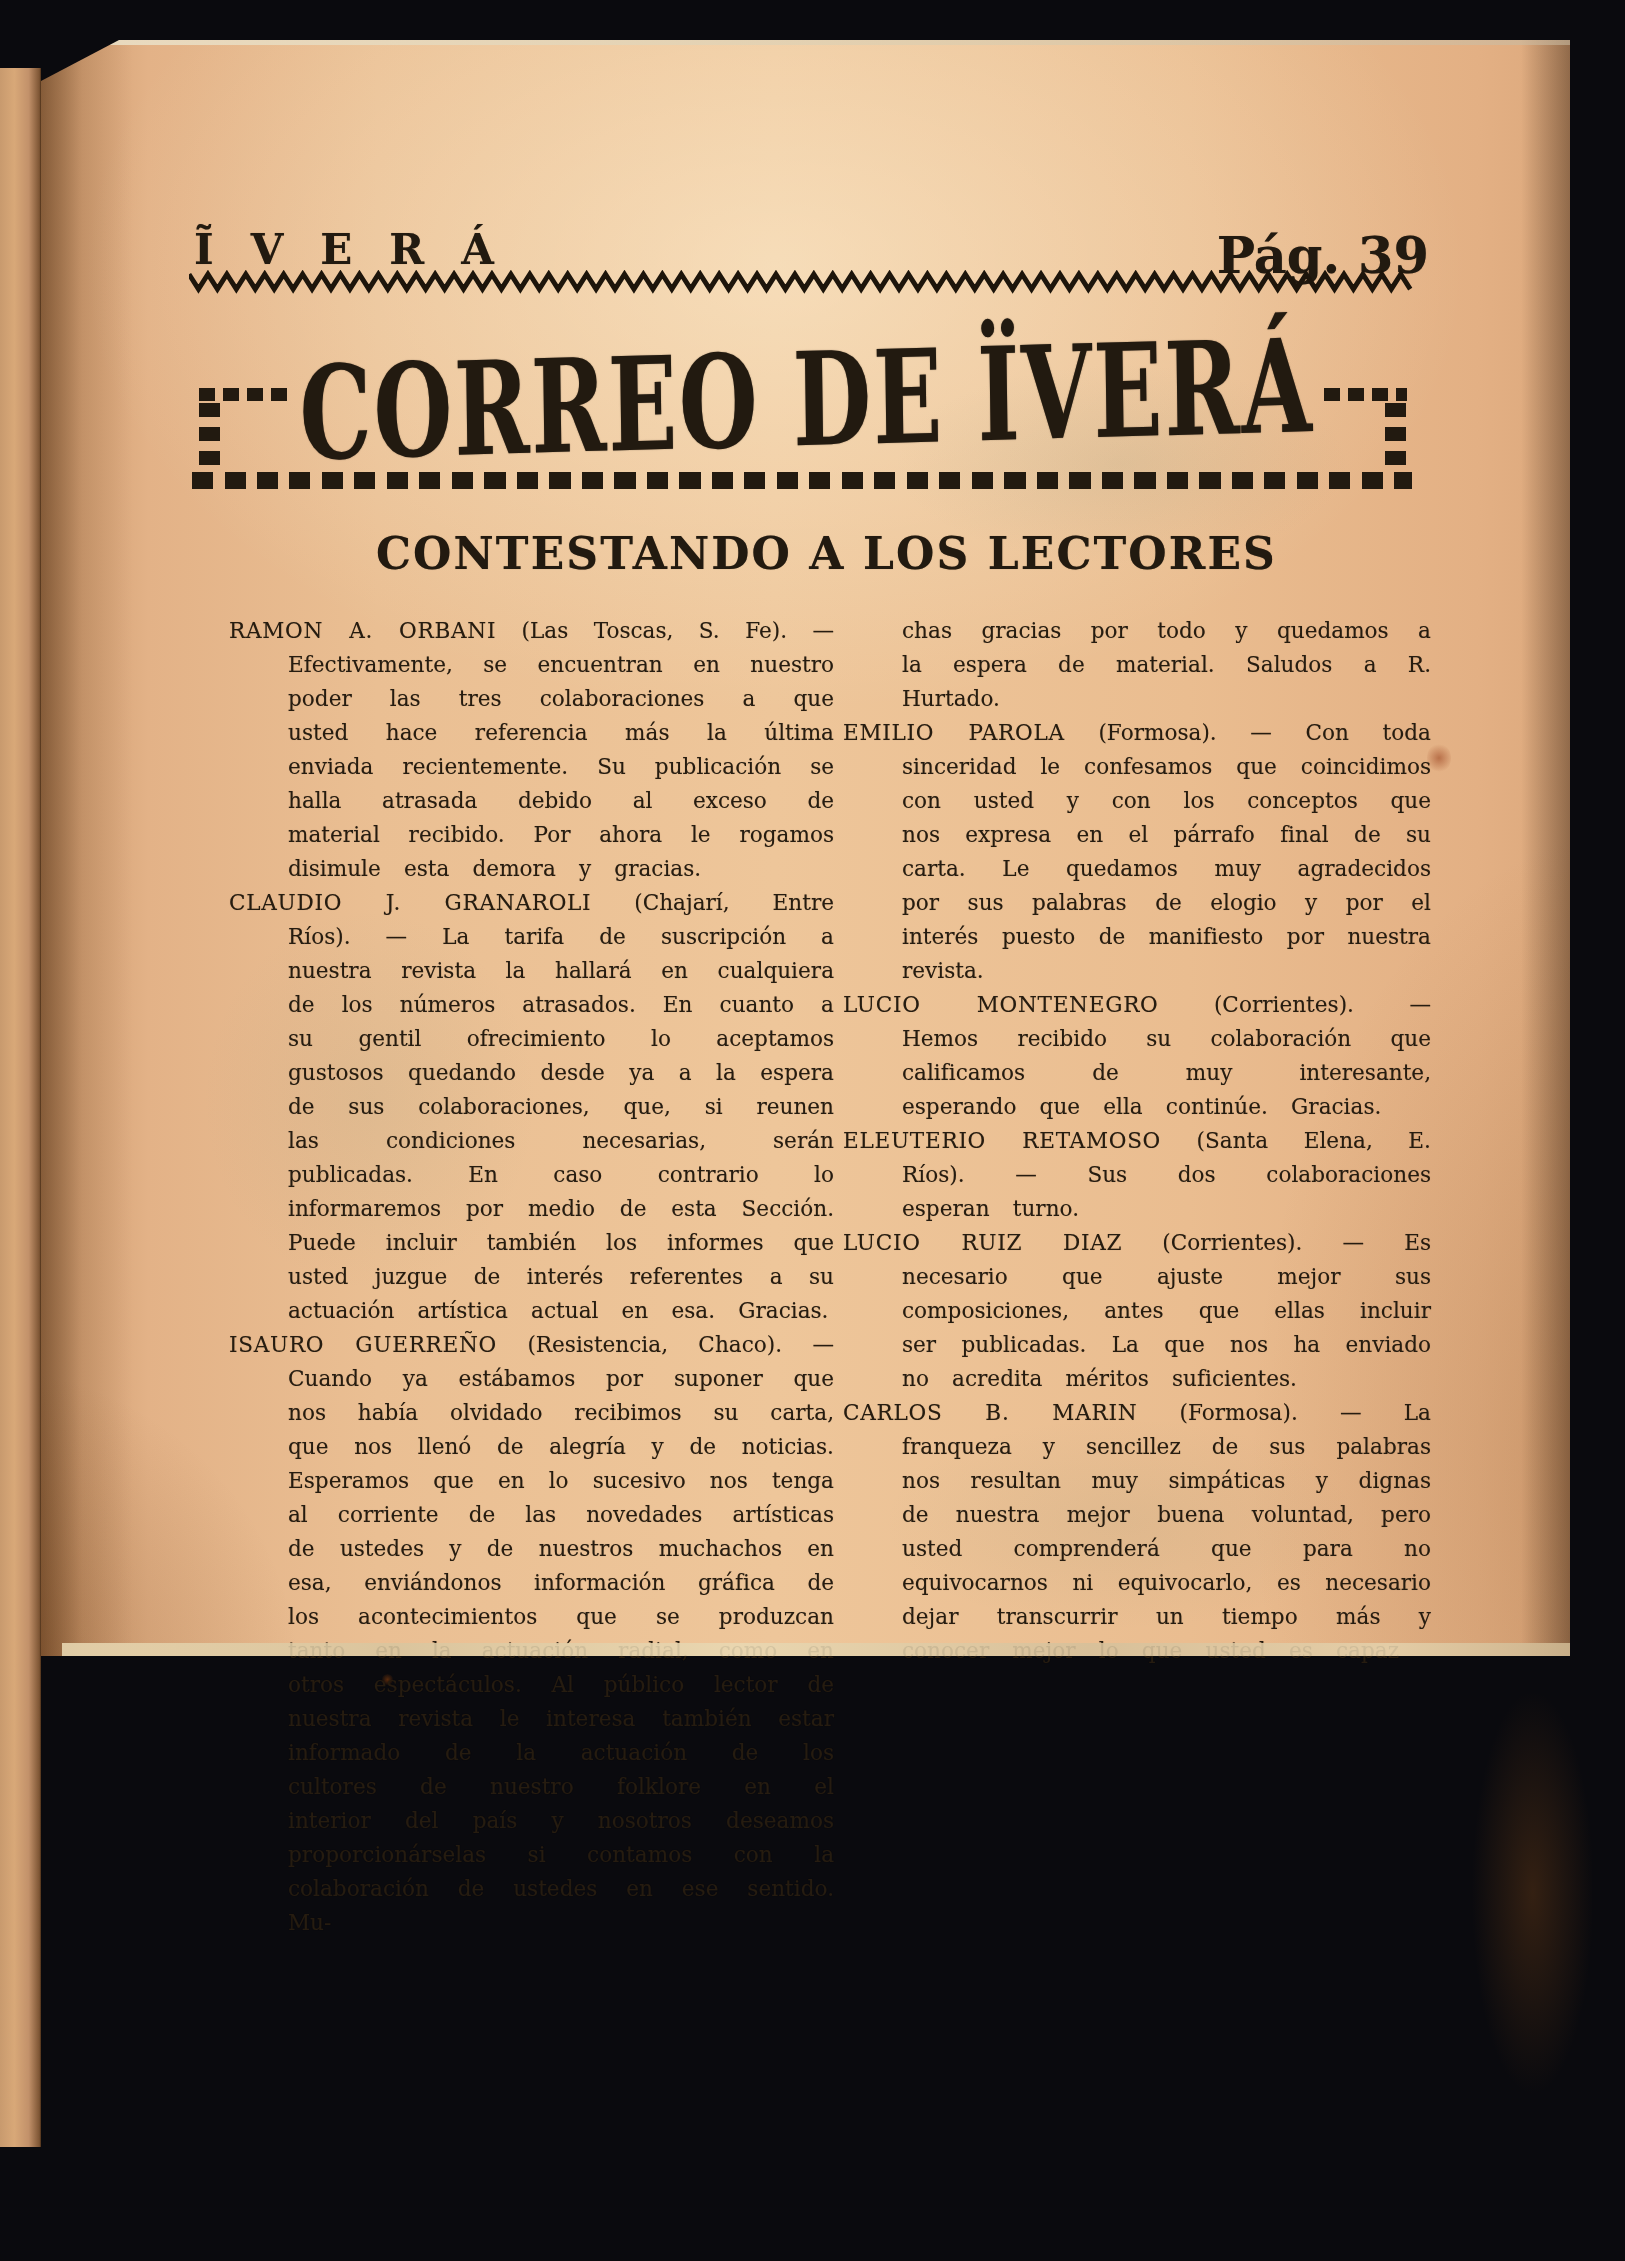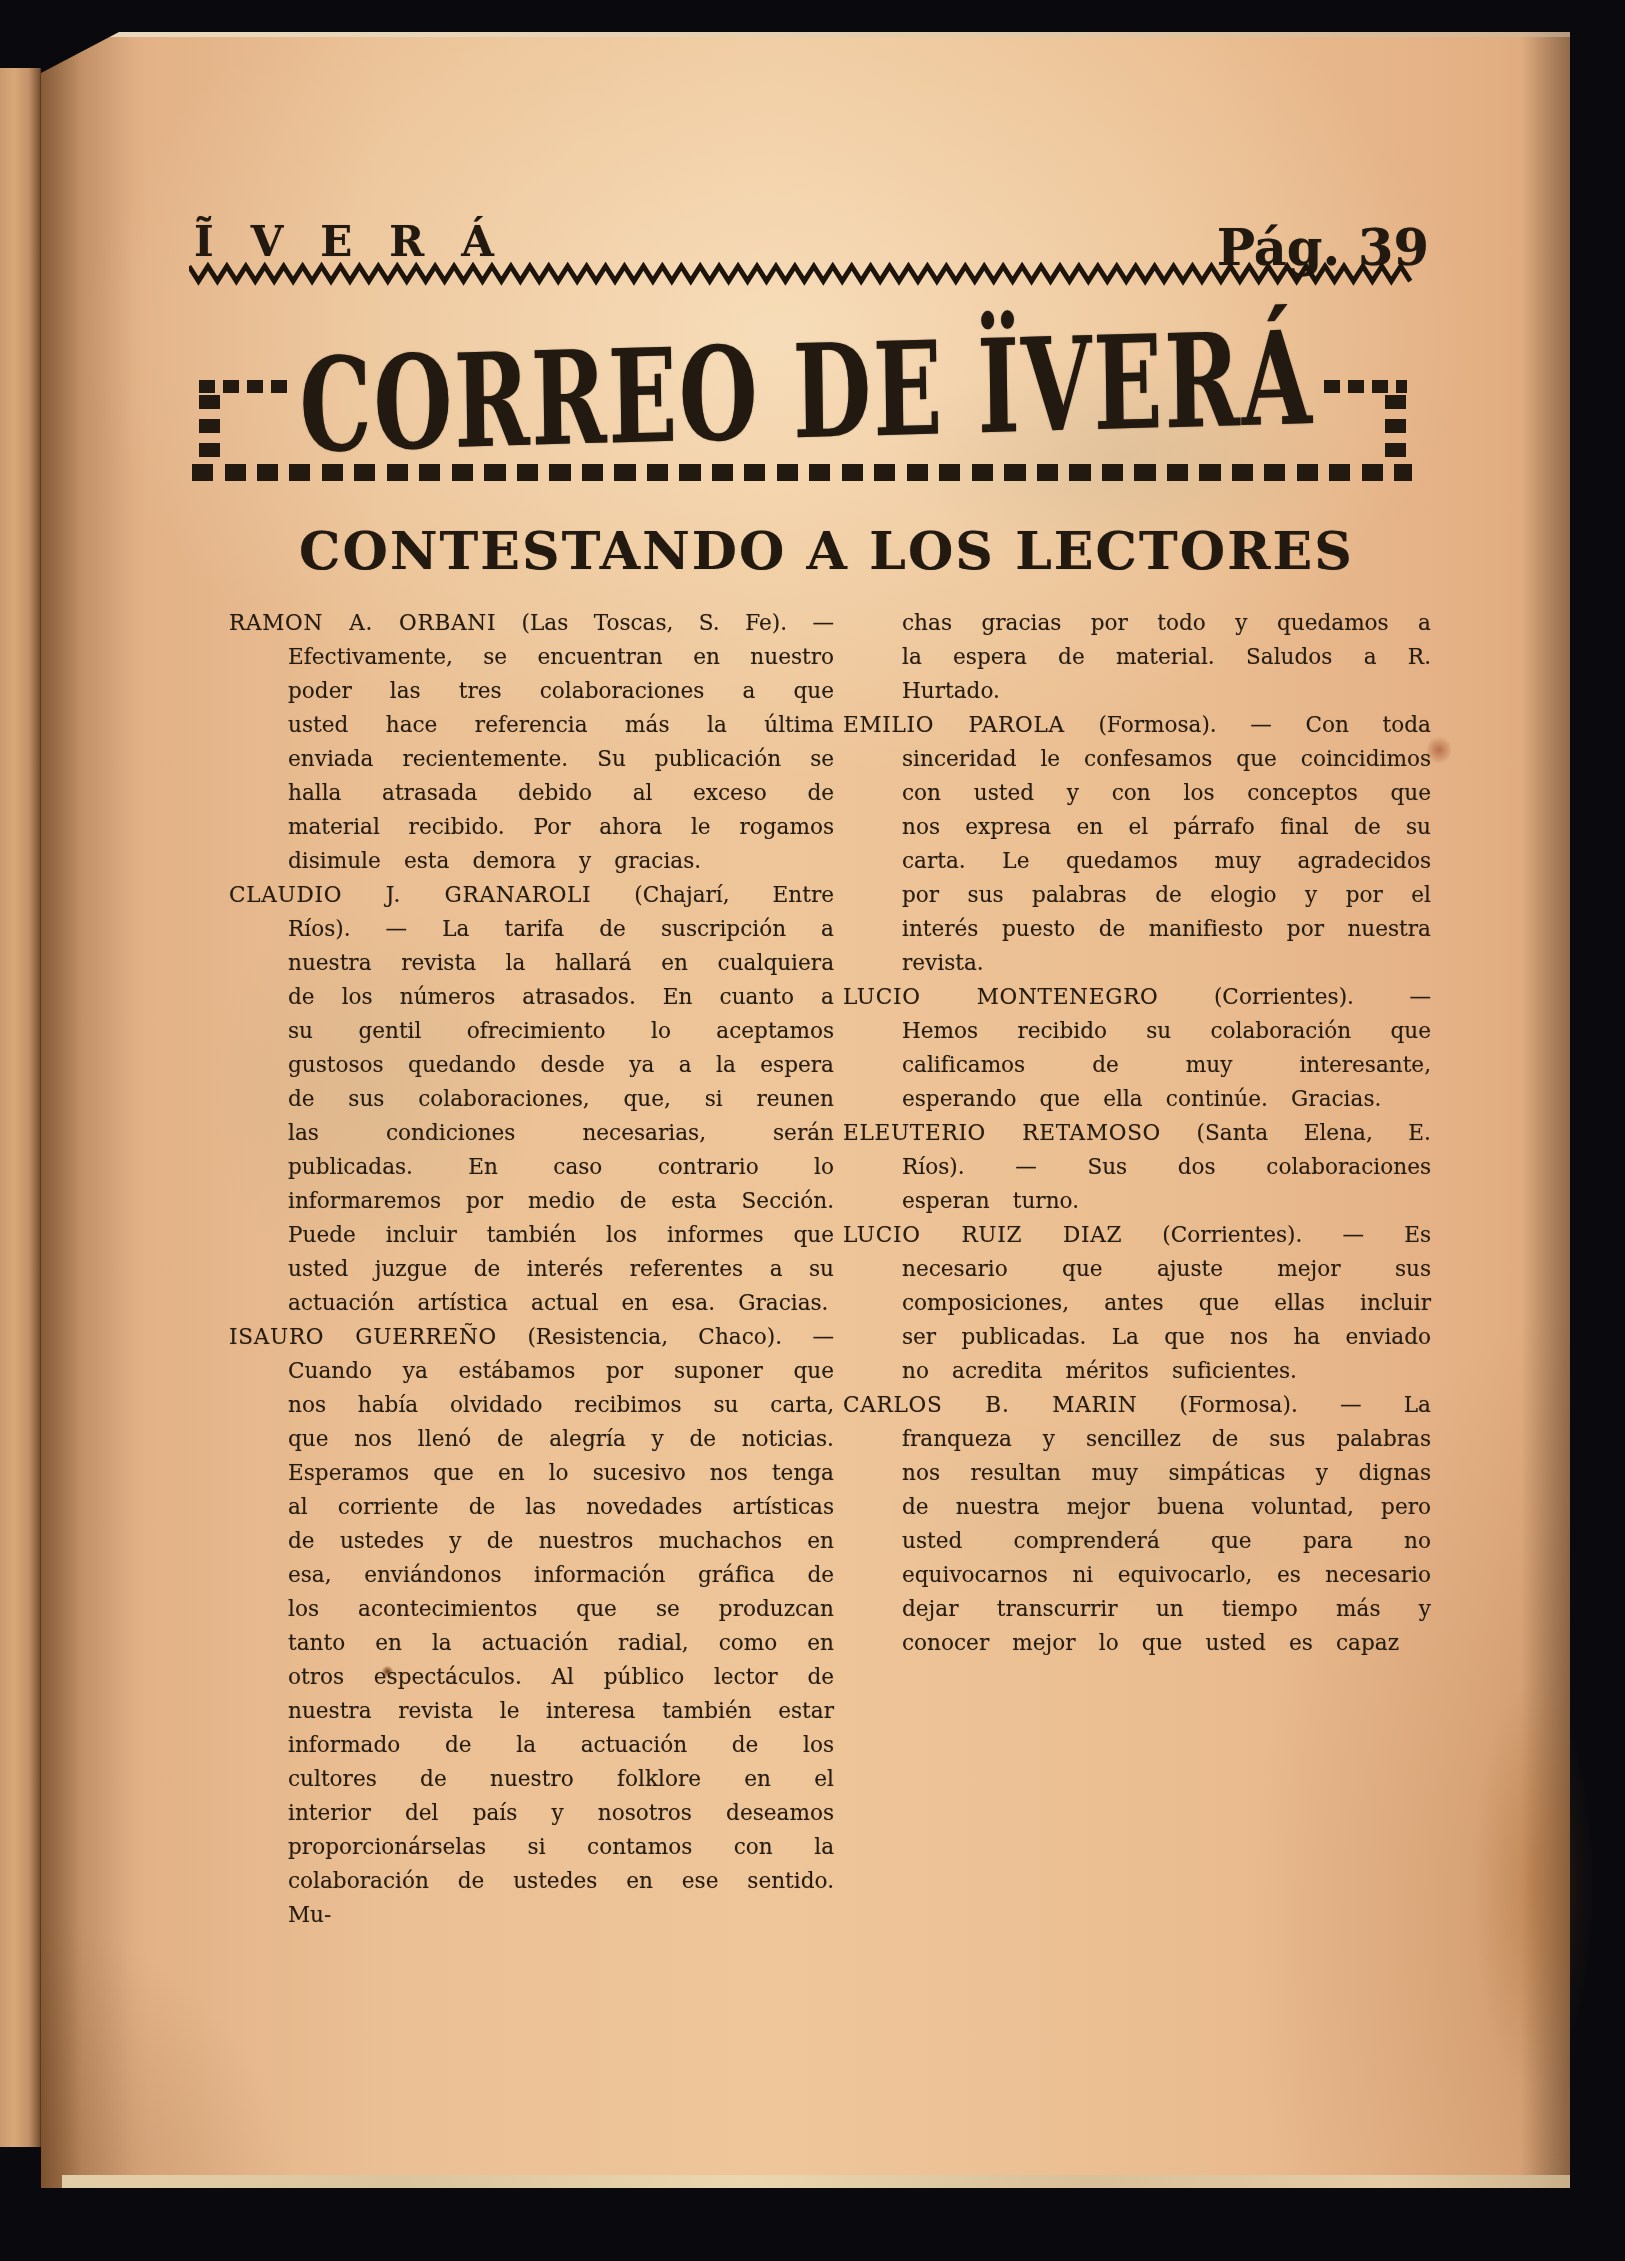--- a/index.html
+++ b/index.html
@@ -12,21 +12,21 @@
     width:1625px;height:2261px;position:relative;overflow:hidden;
     background:var(--bg);
     font-family:"DejaVu Serif", serif;
   }
   
   .left-sliver{
     position:absolute;left:0;top:68px;width:41px;height:2079px;
     background:linear-gradient(90deg,#c89a6e 0%,#d8a878 35%,#c2916a 70%,#7d5534 96%,#4a2f18 100%);
   }
   .page{
-    position:absolute;left:41px;top:32px;width:1529px;height:2156px;
+    position:absolute;left:41px;top:40px;width:1529px;height:1616px;
     background:
       radial-gradient(ellipse 989px 636px at 48% 14%, rgba(255,243,215,0.50), rgba(255,243,215,0) 70%),
       radial-gradient(ellipse 636px 1060px at 104% 88%, rgba(125,70,25,0.22), rgba(125,70,25,0) 60%),
       radial-gradient(ellipse 495px 495px at -4% 102%, rgba(110,60,20,0.30), rgba(110,60,20,0) 65%),
       linear-gradient(90deg,#b98a60 0%,#d3a074 2.5%,#e3b287 7%,#eabf93 22%,#eec69a 48%,#eabd90 75%,#e3b084 94%,#dca87c 100%);
     color:var(--ink);
   }
   .crease-shadow{
     position:absolute;left:0;top:0;bottom:0;width:92px;
     background:linear-gradient(90deg,rgba(70,35,8,0.45),rgba(70,35,8,0.12) 45%,rgba(70,35,8,0) 100%);
@@ -102,21 +102,21 @@
   .dash-col{width:21px;background:repeating-linear-gradient(180deg,var(--ink) 0 14px,transparent 14px 24px);}
   .col-left{position:absolute;left:158px;top:363px;height:71px;}
   .col-right{position:absolute;left:1344px;top:363px;height:71px;}
   .dash-bottom{
     position:absolute;left:151px;top:432px;width:1220px;height:17px;
     background:repeating-linear-gradient(90deg,var(--ink) 0 21px,transparent 21px 32.5px);
   }
   
   .section-heading{
     position:absolute;left:79px;top:488px;width:1413px;
-    text-align:center;font-size:52px;font-weight:bold;letter-spacing:2.1px;
+    text-align:center;font-size:44px;font-weight:bold;letter-spacing:2.1px;
     text-shadow:0 0 0.7px rgba(30,18,6,0.5);
   }
   
   .col{
     position:absolute;top:574px;
     font-size:21.6px;line-height:34px;
     text-align:justify;word-spacing:16.3px;
     color:#261c10;
     text-shadow:0 0 0.7px rgba(38,24,10,0.35);
   }

